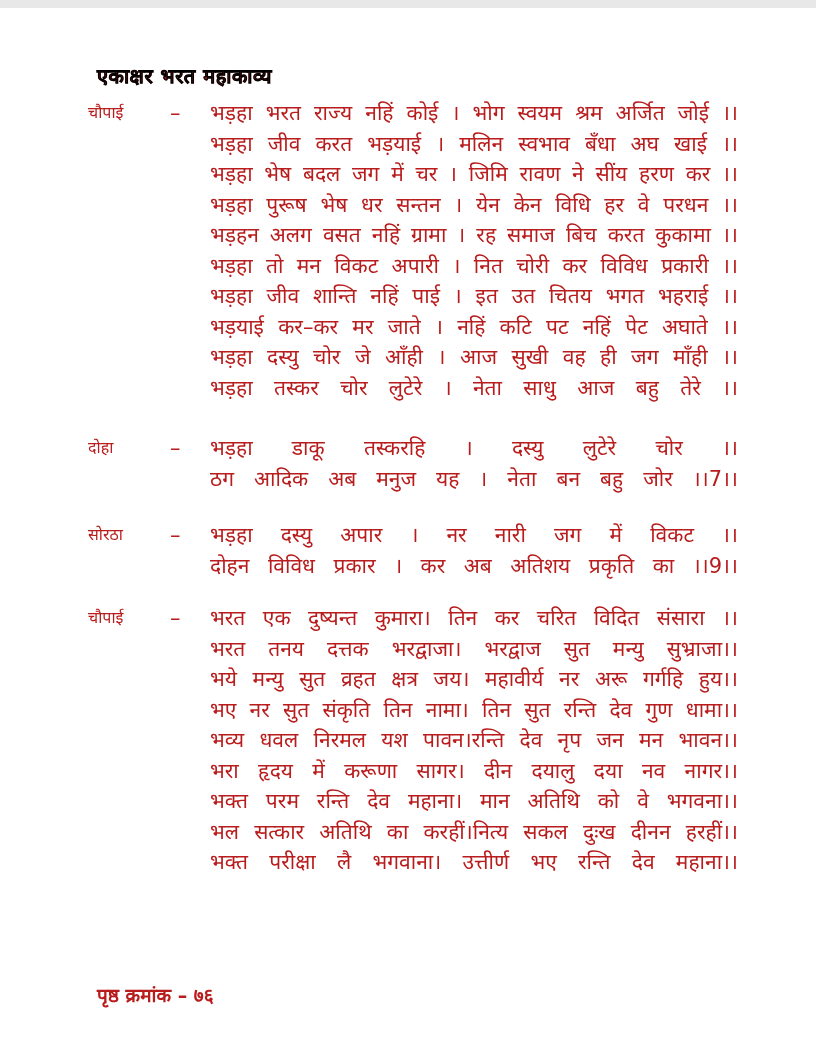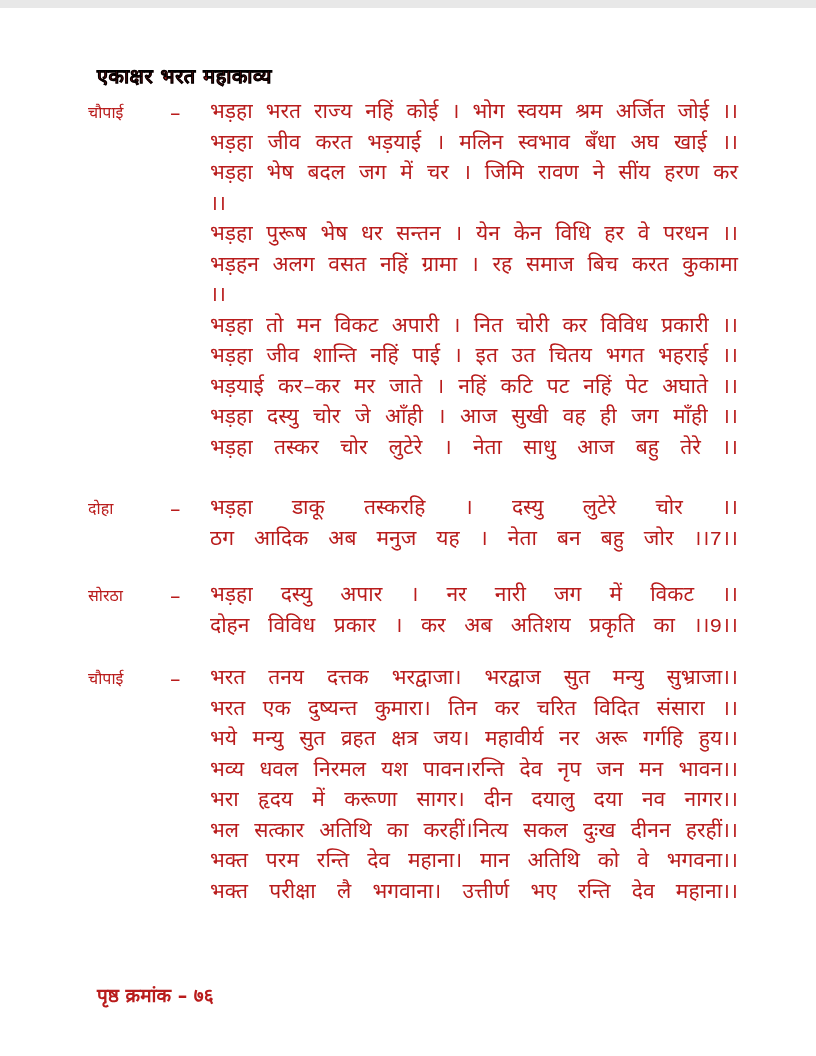--- a/index.html
+++ b/index.html
@@ -49,21 +49,20 @@
   }
   .sec-dash {
     flex: 0 0 40px;
     font-size: 21px;
     line-height: 30.5px;
     text-align: left;
   }
   .sec-lines {
     flex: 1 1 auto;
     min-width: 0;
-    font-family: Liberation Mono, monospace;
   }
   .verse-line {
     font-size: 21px;
     line-height: 30.5px;
     text-align: justify;
     text-align-last: justify;
     white-space: normal;
   }
   .page-footer {
     position: absolute;
@@ -115,27 +114,28 @@
       <div class="sec-lines">
         <div class="verse-line">भड़हा दस्यु अपार । नर नारी जग में विकट ।।</div>
         <div class="verse-line">दोहन विविध प्रकार । कर अब अतिशय प्रकृति का ।।9।।</div>
       </div>
     </div>
 
     <div class="verse-section sec-gap-3">
       <div class="sec-label">चौपाई</div>
       <div class="sec-dash">–</div>
       <div class="sec-lines">
+        <div class="verse-line">भरत एक दुष्यन्त कुमारा। तिन कर चरित विदित संसारा ।।</div>
         <div class="verse-line">भरत तनय दत्तक भरद्वाजा। भरद्वाज सुत मन्यु सुभ्राजा।।</div>
-        <div class="verse-line">भरत एक दुष्यन्त कुमारा। तिन कर चरित विदित संसारा ।।</div>
         <div class="verse-line">भये मन्यु सुत व्रहत क्षत्र जय। महावीर्य नर अरू गर्गहि हुय।।</div>
+        <div class="verse-line">भए नर सुत संकृति तिन नामा। तिन सुत रन्ति देव गुण धामा।।</div>
         <div class="verse-line">भव्य धवल निरमल यश पावन।रन्ति देव नृप जन मन भावन।।</div>
         <div class="verse-line">भरा हृदय में करूणा सागर। दीन दयालु दया नव नागर।।</div>
+        <div class="verse-line">भक्त परम रन्ति देव महाना। मान अतिथि को वे भगवना।।</div>
         <div class="verse-line">भल सत्कार अतिथि का करहीं।नित्य सकल दुःख दीनन हरहीं।।</div>
-        <div class="verse-line">भक्त परम रन्ति देव महाना। मान अतिथि को वे भगवना।।</div>
         <div class="verse-line">भक्त परीक्षा लै भगवाना। उत्तीर्ण भए रन्ति देव महाना।।</div>
       </div>
     </div>
 
   </div>
 
   <div class="page-footer">पृष्ठ क्रमांक – ७६</div>
 
 </div>
 

